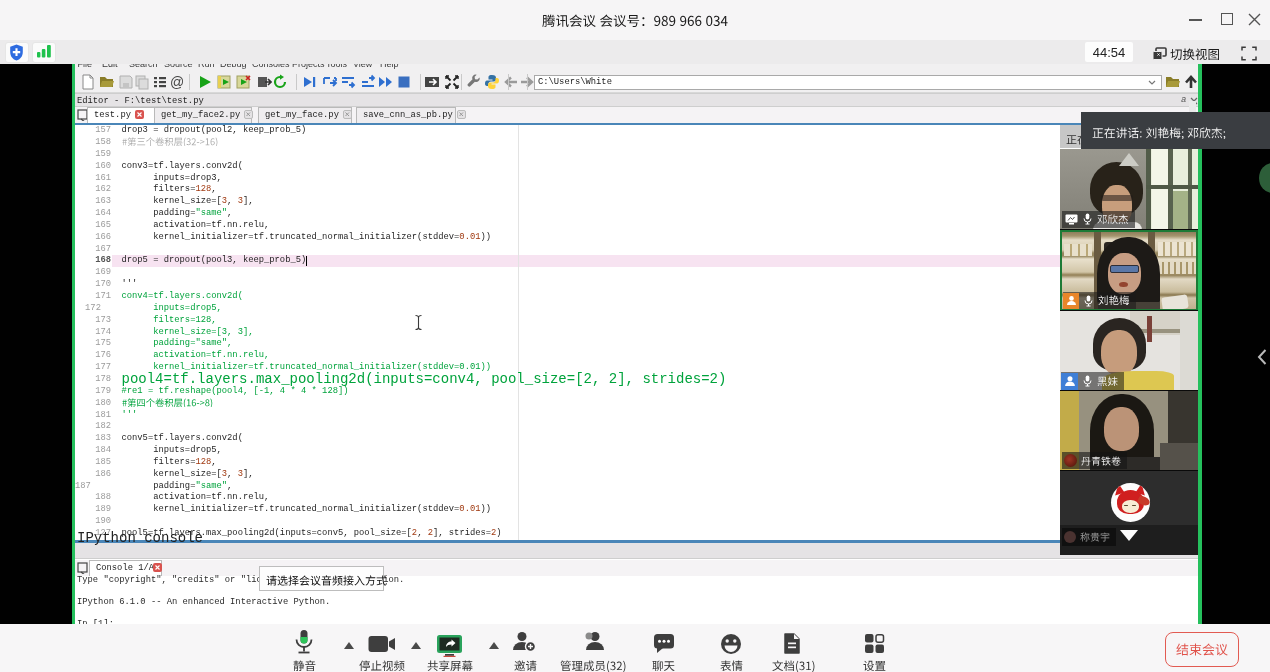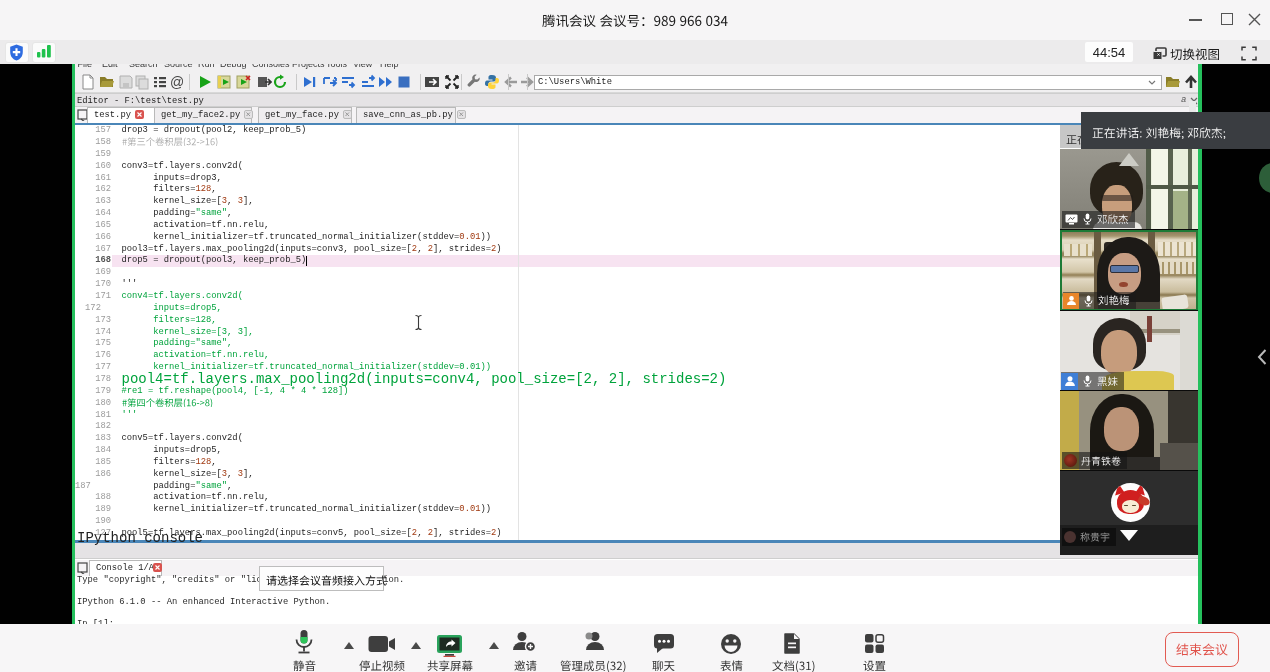--- a/index.html
+++ b/index.html
@@ -218,21 +218,20 @@
             <path d="M101.0 0.0H160.0L188.0 229.0H336.0L309.0 0.0H369.0L396.0 229.0H500.0V292.0H404.0L425.0 458.0H522.0V521.0H432.0L458.0 726.0H398.0L372.0 521.0H223.0L249.0 726.0H190.0L164.0 521.0H62.0V458.0H157.0L136.0 292.0H40.0V229.0H128.0ZM195.0 292.0 216.0 458.0H365.0L344.0 292.0ZM723.0 401.0C715.0 329.0 700.0 240.0 686.0 180.0H953.0C870.0 93.0 743.0 17.0 625.0 -22.0C642.0 -36.0 663.0 -63.0 674.0 -81.0C793.0 -34.0 924.0 51.0 1012.0 151.0V-80.0H1086.0V180.0H1376.0C1366.0 89.0 1355.0 50.0 1341.0 36.0C1333.0 29.0 1323.0 28.0 1305.0 28.0C1287.0 27.0 1240.0 28.0 1191.0 33.0C1202.0 14.0 1211.0 -15.0 1212.0 -36.0C1264.0 -39.0 1313.0 -39.0 1338.0 -37.0C1367.0 -35.0 1385.0 -29.0 1402.0 -12.0C1428.0 13.0 1441.0 74.0 1455.0 214.0C1456.0 224.0 1457.0 244.0 1457.0 244.0H1086.0V337.0H1423.0V558.0H686.0V494.0H1012.0V401.0ZM786.0 337.0H1012.0V244.0H772.0ZM1086.0 494.0H1350.0V401.0H1086.0ZM767.0 845.0C732.0 749.0 672.0 658.0 601.0 598.0C620.0 589.0 650.0 572.0 664.0 561.0C702.0 597.0 739.0 643.0 771.0 696.0H826.0C847.0 656.0 867.0 607.0 876.0 575.0L942.0 599.0C935.0 624.0 919.0 662.0 901.0 696.0H1062.0V754.0H804.0C816.0 778.0 827.0 803.0 836.0 828.0ZM1153.0 845.0C1127.0 753.0 1080.0 665.0 1019.0 607.0C1038.0 598.0 1070.0 579.0 1085.0 568.0C1116.0 602.0 1146.0 646.0 1172.0 696.0H1240.0C1273.0 657.0 1304.0 607.0 1318.0 574.0L1383.0 602.0C1371.0 628.0 1348.0 664.0 1322.0 696.0H1502.0V754.0H1199.0C1209.0 778.0 1218.0 803.0 1225.0 828.0ZM1678.0 743.0V667.0H2434.0V743.0ZM1742.0 416.0V341.0H2356.0V416.0ZM1620.0 69.0V-7.0H2489.0V69.0ZM3015.0 546.0V-79.0H3093.0V546.0ZM3061.0 841.0C2961.0 674.0 2779.0 528.0 2590.0 446.0C2611.0 428.0 2633.0 399.0 2646.0 377.0C2800.0 452.0 2948.0 568.0 3056.0 706.0C3189.0 550.0 3321.0 454.0 3469.0 376.0C3481.0 400.0 3504.0 428.0 3524.0 444.0C3370.0 519.0 3228.0 613.0 3100.0 766.0L3128.0 810.0ZM3856.0 324.0H3836.0C3873.0 356.0 3907.0 391.0 3936.0 427.0H4164.0C4190.0 390.0 4221.0 355.0 4257.0 324.0ZM4287.0 815.0C4265.0 773.0 4227.0 711.0 4194.0 669.0H4072.0C4092.0 724.0 4106.0 780.0 4115.0 835.0L4037.0 843.0C4029.0 786.0 4014.0 727.0 3992.0 669.0H3866.0L3912.0 696.0C3895.0 730.0 3856.0 781.0 3823.0 818.0L3765.0 786.0C3795.0 751.0 3829.0 703.0 3846.0 669.0H3679.0V603.0H3962.0C3944.0 566.0 3921.0 530.0 3895.0 495.0H3617.0V427.0H3837.0C3772.0 360.0 3690.0 301.0 3589.0 257.0C3606.0 243.0 3628.0 215.0 3636.0 196.0C3702.0 227.0 3760.0 263.0 3811.0 303.0V44.0C3811.0 -46.0 3848.0 -67.0 3976.0 -67.0C4004.0 -67.0 4225.0 -67.0 4255.0 -67.0C4366.0 -67.0 4392.0 -34.0 4403.0 97.0C4383.0 102.0 4352.0 113.0 4334.0 125.0C4327.0 18.0 4317.0 1.0 4252.0 1.0C4202.0 1.0 4014.0 1.0 3977.0 1.0C3898.0 1.0 3884.0 8.0 3884.0 45.0V258.0H4186.0C4180.0 194.0 4173.0 165.0 4163.0 155.0C4155.0 149.0 4147.0 148.0 4129.0 148.0C4113.0 148.0 4063.0 148.0 4012.0 152.0C4023.0 136.0 4029.0 111.0 4031.0 93.0C4085.0 90.0 4137.0 90.0 4163.0 91.0C4190.0 93.0 4209.0 98.0 4225.0 114.0C4245.0 134.0 4254.0 183.0 4262.0 295.0L4264.0 318.0C4327.0 264.0 4402.0 221.0 4480.0 194.0C4491.0 214.0 4513.0 242.0 4530.0 257.0C4420.0 287.0 4318.0 350.0 4249.0 427.0H4496.0V495.0H3986.0C4008.0 530.0 4028.0 566.0 4045.0 603.0H4427.0V669.0H4270.0C4299.0 706.0 4330.0 750.0 4356.0 792.0ZM5315.0 205.0C5367.0 118.0 5422.0 1.0 5444.0 -71.0L5515.0 -41.0C5492.0 30.0 5435.0 144.0 5381.0 230.0ZM5110.0 228.0C5082.0 126.0 5031.0 28.0 4966.0 -36.0C4985.0 -46.0 5016.0 -68.0 5030.0 -79.0C5095.0 -10.0 5152.0 98.0 5185.0 211.0ZM5111.0 697.0H5396.0V398.0H5111.0ZM5039.0 769.0V326.0H5471.0V769.0ZM4952.0 831.0C4866.0 797.0 4717.0 768.0 4590.0 750.0C4599.0 733.0 4609.0 707.0 4612.0 691.0C4665.0 697.0 4722.0 706.0 4778.0 716.0V553.0H4601.0V483.0H4767.0C4725.0 368.0 4654.0 238.0 4587.0 167.0C4600.0 148.0 4620.0 117.0 4628.0 96.0C4681.0 158.0 4735.0 259.0 4778.0 361.0V-81.0H4850.0V384.0C4888.0 330.0 4937.0 256.0 4956.0 220.0L5001.0 283.0C4980.0 313.0 4881.0 431.0 4850.0 464.0V483.0H5008.0V553.0H4850.0V730.0C4904.0 742.0 4954.0 756.0 4995.0 771.0ZM5859.0 456.0V389.0H6428.0V456.0ZM5764.0 727.0H6366.0V607.0H5764.0ZM5688.0 792.0V499.0C5688.0 340.0 5679.0 117.0 5586.0 -40.0C5605.0 -47.0 5638.0 -66.0 5653.0 -78.0C5750.0 86.0 5764.0 331.0 5764.0 499.0V542.0H6441.0V792.0ZM5843.0 -64.0C5874.0 -52.0 5922.0 -48.0 6358.0 -19.0C6373.0 -45.0 6387.0 -70.0 6397.0 -89.0L6466.0 -55.0C6432.0 6.0 6361.0 112.0 6306.0 189.0L6241.0 162.0C6267.0 126.0 6295.0 83.0 6321.0 41.0L5935.0 18.0C5988.0 74.0 6042.0 145.0 6088.0 218.0H6498.0V284.0H5794.0V218.0H5993.0C5949.0 142.0 5893.0 72.0 5875.0 52.0C5853.0 27.0 5833.0 9.0 5816.0 6.0C5825.0 -13.0 5838.0 -49.0 5843.0 -64.0ZM6794.0 -196.0 6850.0 -171.0C6764.0 -29.0 6723.0 141.0 6723.0 311.0C6723.0 480.0 6764.0 649.0 6850.0 792.0L6794.0 818.0C6702.0 668.0 6647.0 507.0 6647.0 311.0C6647.0 114.0 6702.0 -47.0 6794.0 -196.0ZM7156.0 -13.0C7287.0 -13.0 7392.0 65.0 7392.0 196.0C7392.0 297.0 7323.0 361.0 7237.0 382.0V387.0C7315.0 414.0 7367.0 474.0 7367.0 563.0C7367.0 679.0 7277.0 746.0 7153.0 746.0C7069.0 746.0 7004.0 709.0 6949.0 659.0L6998.0 601.0C7040.0 643.0 7091.0 672.0 7150.0 672.0C7227.0 672.0 7274.0 626.0 7274.0 556.0C7274.0 477.0 7223.0 416.0 7071.0 416.0V346.0C7241.0 346.0 7299.0 288.0 7299.0 199.0C7299.0 115.0 7238.0 63.0 7150.0 63.0C7067.0 63.0 7012.0 103.0 6969.0 147.0L6922.0 88.0C6970.0 35.0 7042.0 -13.0 7156.0 -13.0ZM7492.0 0.0H7953.0V79.0H7750.0C7713.0 79.0 7668.0 75.0 7630.0 72.0C7802.0 235.0 7918.0 384.0 7918.0 531.0C7918.0 661.0 7835.0 746.0 7704.0 746.0C7611.0 746.0 7547.0 704.0 7488.0 639.0L7541.0 587.0C7582.0 636.0 7633.0 672.0 7693.0 672.0C7784.0 672.0 7828.0 611.0 7828.0 527.0C7828.0 401.0 7722.0 255.0 7492.0 54.0ZM8049.0 245.0H8305.0V315.0H8049.0ZM8388.0 146.0 8868.0 335.0V407.0L8388.0 596.0V517.0L8624.0 429.0L8774.0 373.0V369.0L8624.0 313.0L8388.0 226.0ZM8993.0 0.0H9395.0V76.0H9248.0V733.0H9178.0C9138.0 710.0 9091.0 693.0 9026.0 681.0V623.0H9157.0V76.0H8993.0ZM9761.0 -13.0C9875.0 -13.0 9972.0 83.0 9972.0 225.0C9972.0 379.0 9892.0 455.0 9768.0 455.0C9711.0 455.0 9647.0 422.0 9602.0 367.0C9606.0 594.0 9689.0 671.0 9791.0 671.0C9835.0 671.0 9879.0 649.0 9907.0 615.0L9959.0 671.0C9918.0 715.0 9863.0 746.0 9787.0 746.0C9645.0 746.0 9516.0 637.0 9516.0 350.0C9516.0 108.0 9621.0 -13.0 9761.0 -13.0ZM9604.0 294.0C9652.0 362.0 9708.0 387.0 9753.0 387.0C9842.0 387.0 9885.0 324.0 9885.0 225.0C9885.0 125.0 9831.0 59.0 9761.0 59.0C9669.0 59.0 9614.0 142.0 9604.0 294.0ZM10114.0 -196.0C10206.0 -47.0 10261.0 114.0 10261.0 311.0C10261.0 507.0 10206.0 668.0 10114.0 818.0L10057.0 792.0C10143.0 649.0 10186.0 480.0 10186.0 311.0C10186.0 141.0 10143.0 -29.0 10057.0 -171.0Z" fill="#ababab"></path>
           </g>
         </svg></div>
 <div class="a mono" style="left:46.5px;top:96.65px;font-size:8.8px;line-height:11.85px;white-space:pre;color:#1f1f1f">conv3=tf.layers.conv2d(</div>
 <div class="a mono" style="left:46.5px;top:108.50px;font-size:8.8px;line-height:11.85px;white-space:pre;color:#1f1f1f">      inputs=drop3,</div>
 <div class="a mono" style="left:46.5px;top:120.35px;font-size:8.8px;line-height:11.85px;white-space:pre;color:#1f1f1f">      filters=<span style="color:#a03910">128</span>,</div>
 <div class="a mono" style="left:46.5px;top:132.20px;font-size:8.8px;line-height:11.85px;white-space:pre;color:#1f1f1f">      kernel_size=[<span style="color:#a03910">3</span>, <span style="color:#a03910">3</span>],</div>
 <div class="a mono" style="left:46.5px;top:144.05px;font-size:8.8px;line-height:11.85px;white-space:pre;color:#1f1f1f">      padding=<span style="color:#00a33c">"same"</span>,</div>
 <div class="a mono" style="left:46.5px;top:155.90px;font-size:8.8px;line-height:11.85px;white-space:pre;color:#1f1f1f">      activation=tf.nn.relu,</div>
 <div class="a mono" style="left:46.5px;top:167.75px;font-size:8.8px;line-height:11.85px;white-space:pre;color:#1f1f1f">      kernel_initializer=tf.truncated_normal_initializer(stddev=<span style="color:#a03910">0.01</span>))</div>
-<div class="a mono" style="left:46.5px;top:179.60px;font-size:8.8px;line-height:11.85px;white-space:pre;color:#1f1f1f">pool3=tf.layers.max_pooling2d(inputs=conv3, pool_size=[<span style="color:#a03910">2</span>, <span style="color:#a03910">2</span>], strides=<span style="color:#a03910">2</span>)</div>
 <div class="a mono" style="left:46.5px;top:191.45px;font-size:8.8px;line-height:11.85px;white-space:pre;color:#1f1f1f">drop5 = dropout(pool3, keep_prob_5)</div>
 <div class="a mono" style="left:46.5px;top:215.15px;font-size:8.8px;line-height:11.85px;white-space:pre;color:#1f1f1f">'''</div>
 <div class="a mono" style="left:46.5px;top:227.00px;font-size:8.8px;line-height:11.85px;white-space:pre;color:#1f1f1f"><span style="color:#00a33c">conv4=tf.layers.conv2d(</span></div>
 <div class="a mono" style="left:46.5px;top:238.85px;font-size:8.8px;line-height:11.85px;white-space:pre;color:#1f1f1f"><span style="color:#00a33c">      inputs=drop5,</span></div>
 <div class="a mono" style="left:46.5px;top:250.70px;font-size:8.8px;line-height:11.85px;white-space:pre;color:#1f1f1f"><span style="color:#00a33c">      filters=128,</span></div>
 <div class="a mono" style="left:46.5px;top:262.55px;font-size:8.8px;line-height:11.85px;white-space:pre;color:#1f1f1f"><span style="color:#00a33c">      kernel_size=[3, 3],</span></div>
 <div class="a mono" style="left:46.5px;top:274.40px;font-size:8.8px;line-height:11.85px;white-space:pre;color:#1f1f1f"><span style="color:#00a33c">      padding="same",</span></div>
 <div class="a mono" style="left:46.5px;top:286.25px;font-size:8.8px;line-height:11.85px;white-space:pre;color:#1f1f1f"><span style="color:#00a33c">      activation=tf.nn.relu,</span></div>
 <div class="a mono" style="left:46.5px;top:298.10px;font-size:8.8px;line-height:11.85px;white-space:pre;color:#1f1f1f"><span style="color:#00a33c">      kernel_initializer=tf.truncated_normal_initializer(stddev=0.01))</span></div>
 <div class="a mono" style="left:46.5px;top:309.95px;font-size:14px;line-height:11.85px;white-space:pre;color:#1f1f1f"><span style="color:#00a33c">pool4=tf.layers.max_pooling2d(inputs=conv4, pool_size=[2, 2], strides=2)</span></div>

